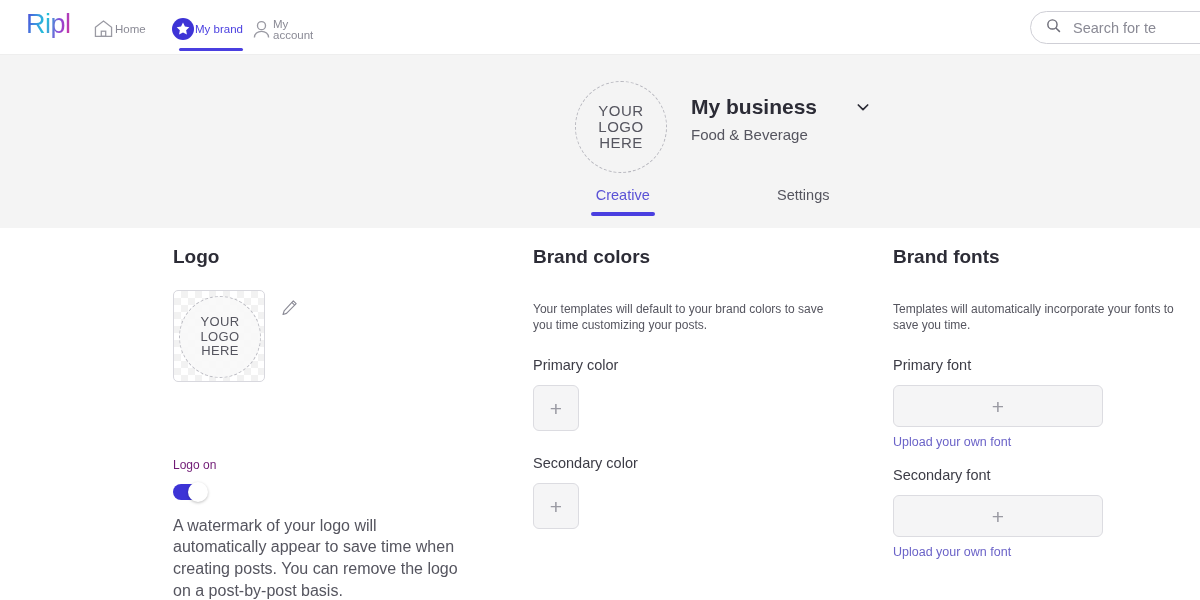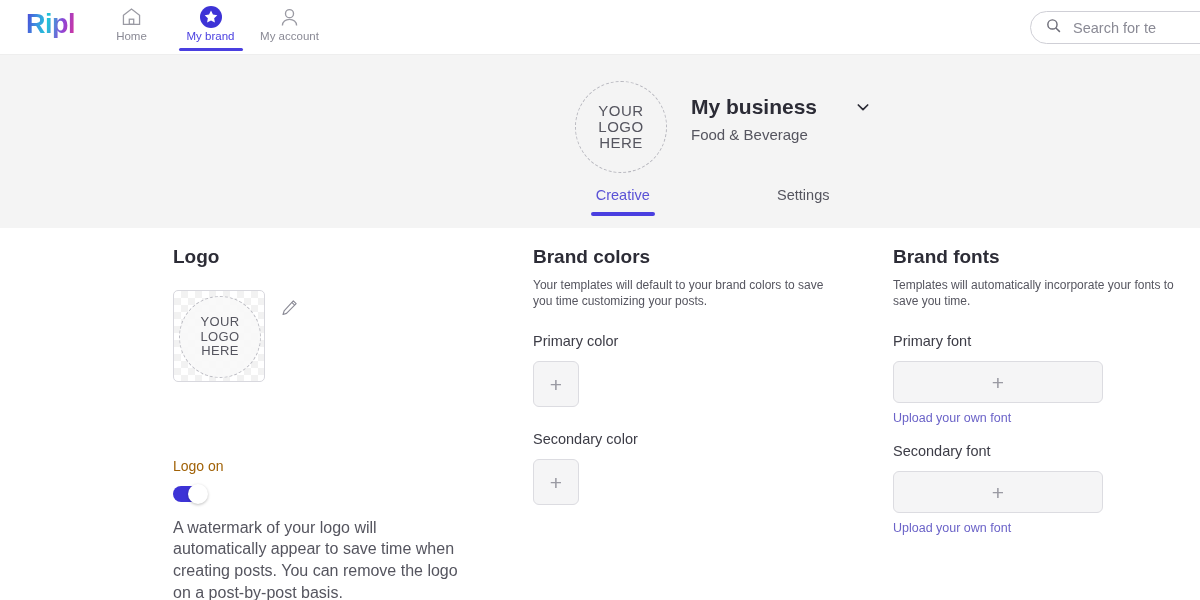--- a/index.html
+++ b/index.html
@@ -24,21 +24,21 @@
     border-bottom: 1px solid #eeeeee;
     display: flex;
     align-items: center;
     box-sizing: border-box;
   }
   .brand-logo {
     position: absolute;
     left: 26px;
     top: 11px;
     font-size: 27px;
-    font-weight: bold;
+    font-weight: normal;
     letter-spacing: -0.5px;
     line-height: 1;
     background: linear-gradient(100deg, #4b3fd6 0%, #3f8fe0 22%, #1fc6d8 44%, #8b45d8 72%, #d6349a 100%);
     -webkit-background-clip: text;
     background-clip: text;
     color: transparent;
     -webkit-text-fill-color: transparent;
     user-select: none;
   }
 
@@ -48,21 +48,21 @@
     top: 0;
     height: 55px;
     display: flex;
     align-items: flex-start;
   }
   .nav-item {
     width: 79px;
     height: 55px;
     position: relative;
     display: flex;
-    flex-direction: column;
+    flex-direction: row;
     align-items: center;
     justify-content: flex-start;
     padding-top: 5px;
     box-sizing: border-box;
     cursor: pointer;
   }
   .nav-icon {
     height: 24px;
     display: flex;
     align-items: center;
@@ -216,21 +216,21 @@
     font-weight: bold;
     color: #2c2c36;
     margin: 0;
     padding-top: 18px;
     line-height: 1.2;
   }
   .col-desc {
     font-size: 12px;
     color: #55555f;
     line-height: 1.35;
-    margin-top: 8px;
+    margin-top: 32px;
     width: 308px;
   }
   .field-label {
     font-size: 14.5px;
     color: #3c3c46;
     margin-top: 24px;
   }
 
   
   .logo-row {
@@ -277,22 +277,22 @@
     user-select: none;
     position: relative;
   }
   .pencil-btn {
     margin-left: 15px;
     margin-top: 8px;
     cursor: pointer;
     display: inline-flex;
   }
   .toggle-label {
-    font-size: 14px;
-    color: #a16207;
+    font-size: 12px;
+    color: #701a75;
     margin-top: 76px;
   }
   .toggle {
     margin-top: 12px;
     width: 34px;
     height: 16px;
     border-radius: 9px;
     background: #3d33d6;
     position: relative;
     cursor: pointer;

